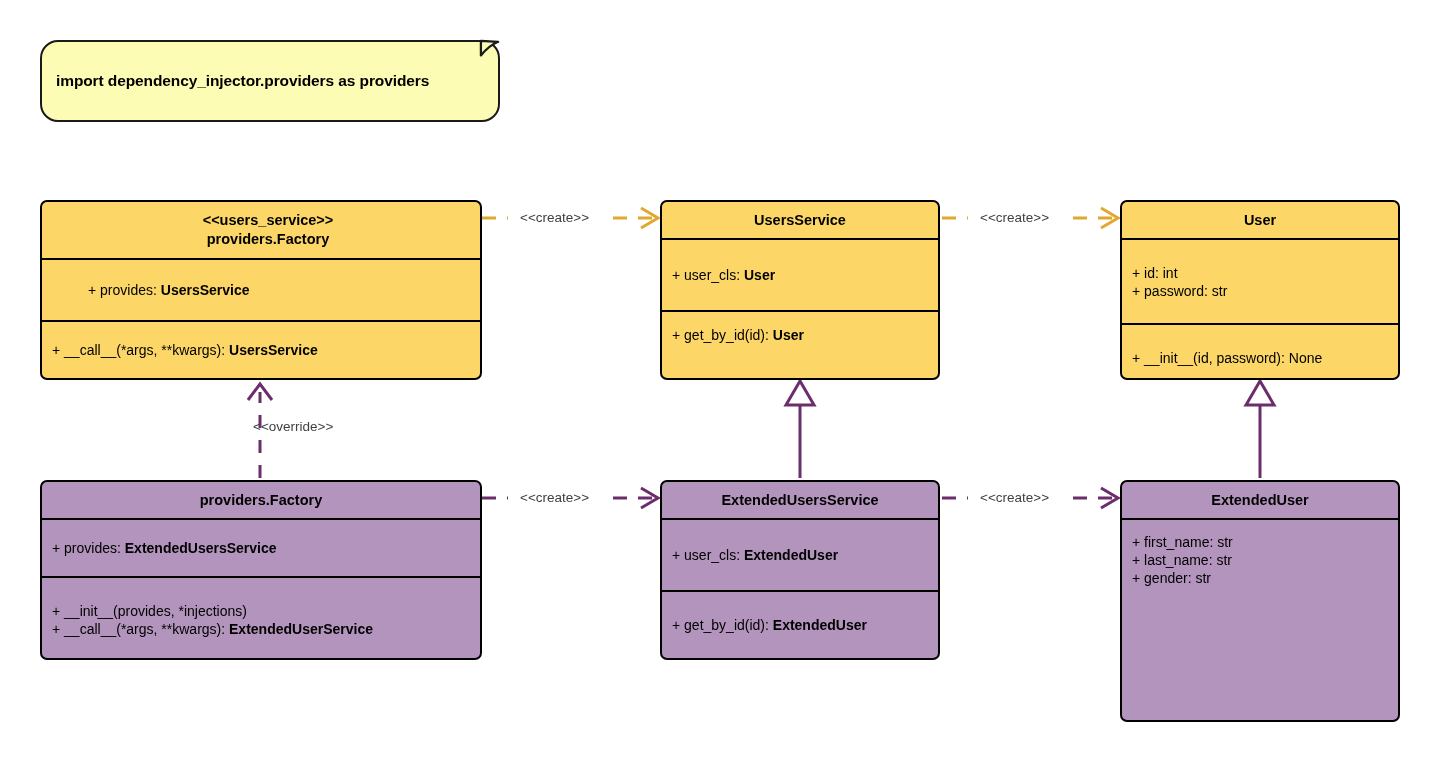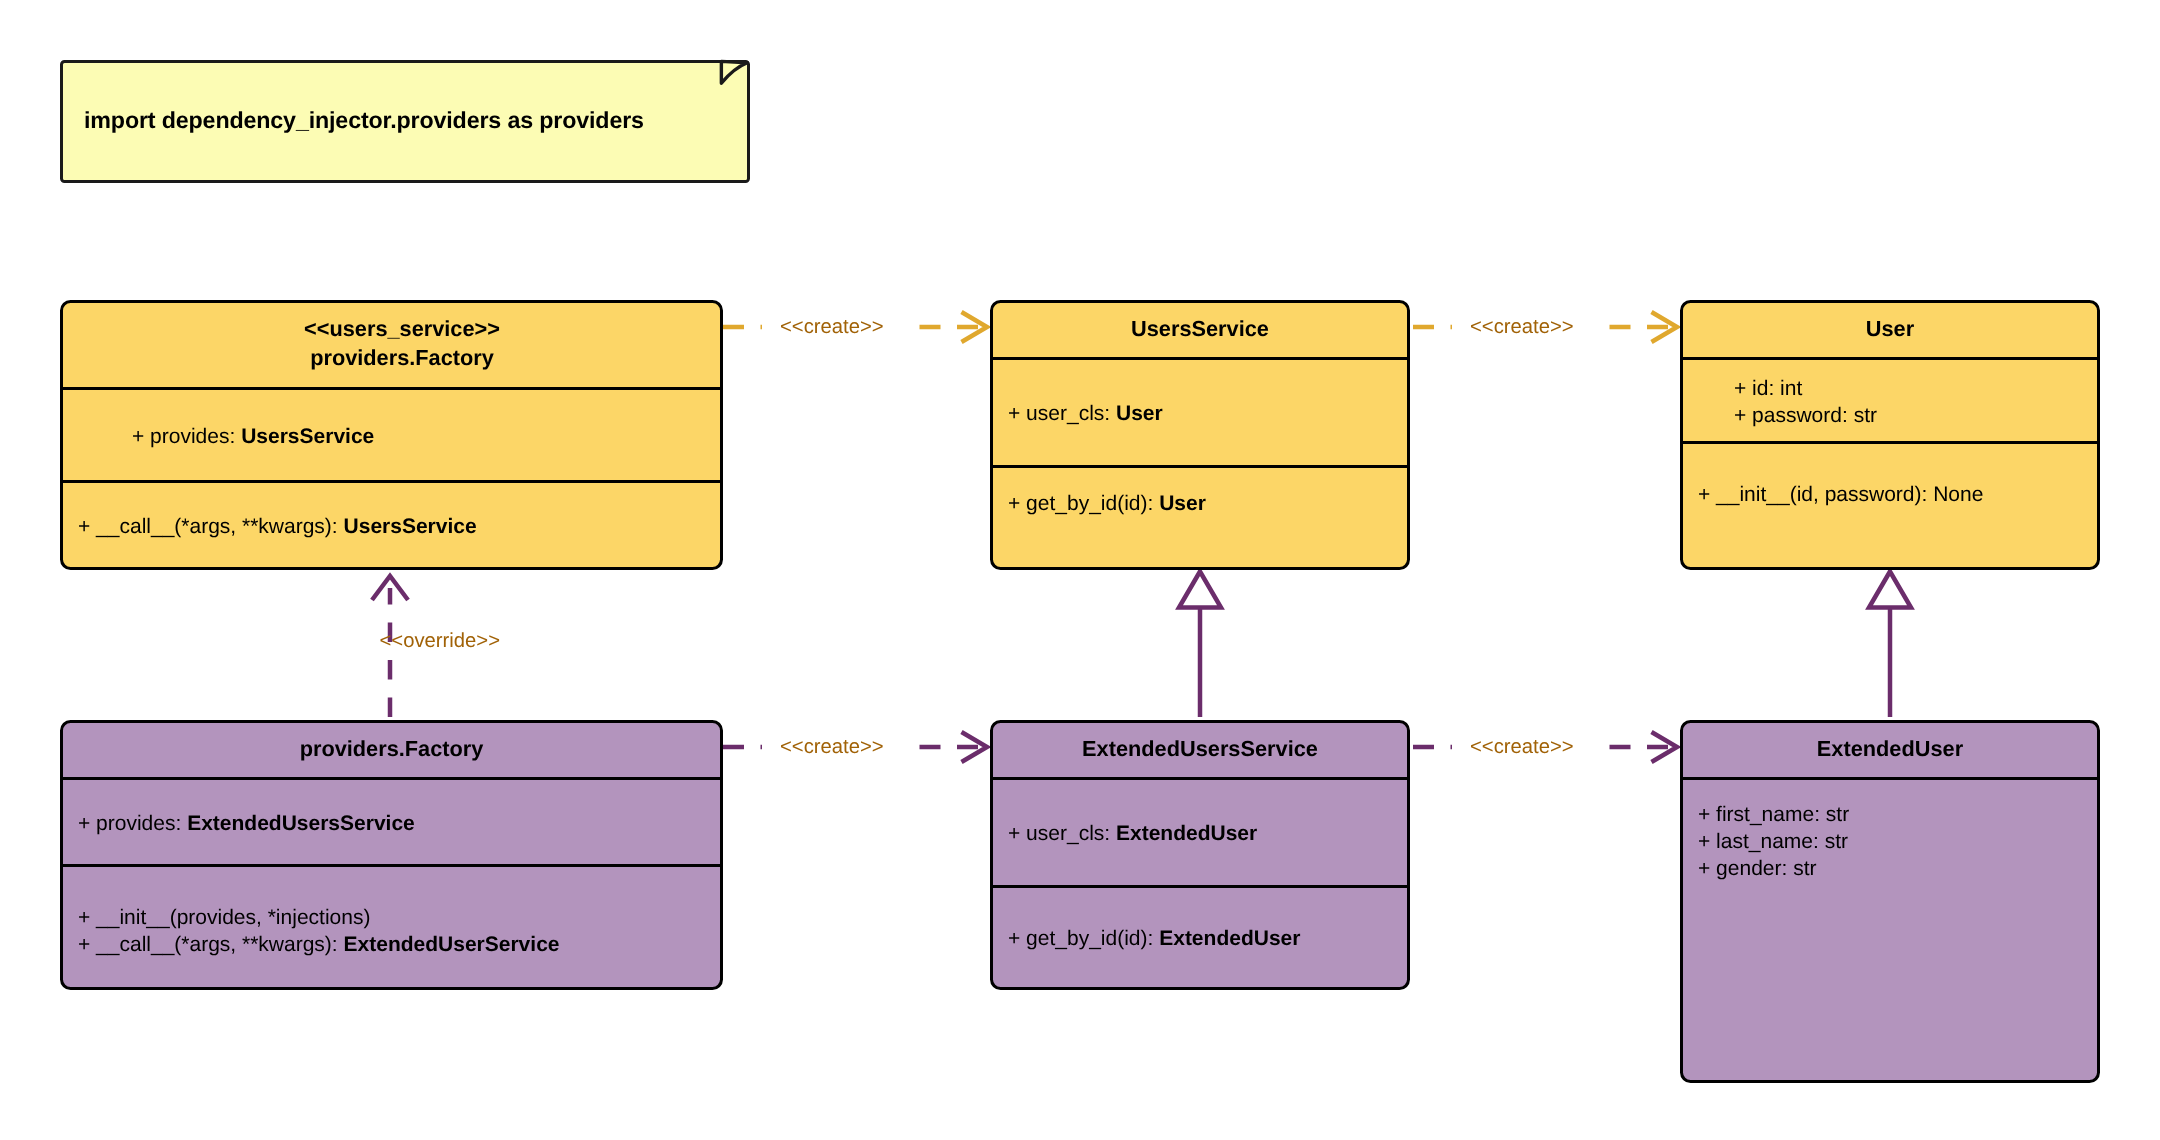--- a/index.html
+++ b/index.html
@@ -29,21 +29,21 @@
     width: 1440px;
     height: 760px;
     pointer-events: none;
   }
   
   .note {
     position: absolute;
     box-sizing: border-box;
     background: #fcfcb4;
     border: 2.5px solid #1a1a1a;
-    border-radius: 3px;
+    border-radius: 18px;
     display: flex;
     align-items: center;
     padding: 0 14px;
     font-weight: bold;
     font-size: 15.5px;
     letter-spacing: -0.1px;
     z-index: 3;
   }
   .note-fold {
     position: absolute;
@@ -91,21 +91,21 @@
     border-top: 2.5px solid #000000;
   }
   .cls-line { white-space: pre-wrap; }
   .cls-line b { font-weight: bold; }
   .stereotype { font-weight: bold; }
 
   
   .edge-label {
     position: absolute;
     font-size: 13.5px;
-    color: #a16207;
+    color: #404040;
     white-space: nowrap;
     z-index: 5;
     background: transparent;
   }
 </style>
 </head>
 <body>
 
 <div id="canvas">
 
@@ -190,21 +190,21 @@
     </div>
     <div class="cls-sect" style="height:47px;">
       <div class="cls-line"><span>+ get_by_id(id): </span><b>User</b></div>
     </div>
   </div>
 
   <div class="umlclass yellow" style="left:1120px; top:200px; width:280px; height:180px;">
     <div class="cls-head" style="height:38px;">
       <div>User</div>
     </div>
-    <div class="cls-sect" style="height:54px;margin-left:24px;">
+    <div class="cls-sect" style="height:83px;">
       <div class="cls-line">+ id: int</div>
       <div class="cls-line">+ password: str</div>
     </div>
     <div class="cls-sect" style="height:67px;">
       <div class="cls-line">+ __init__(id, password): None</div>
     </div>
   </div>
 
   <div class="umlclass purple" style="left:40px; top:480px; width:442px; height:180px;">
     <div class="cls-head" style="height:38px;">

